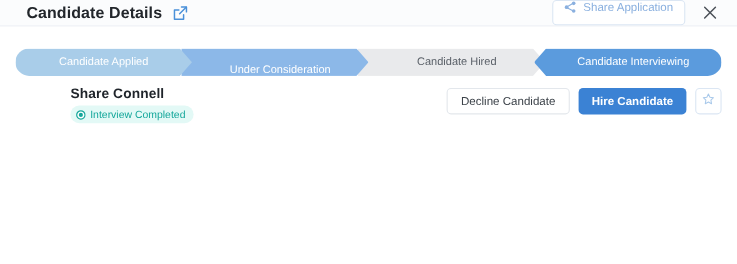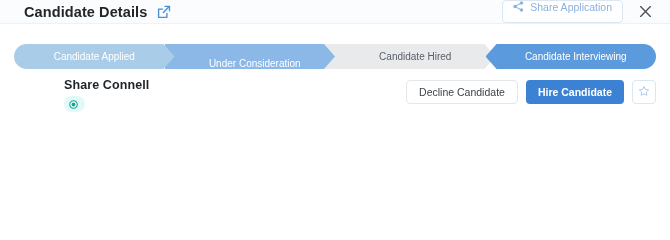--- a/index.html
+++ b/index.html
@@ -265,20 +265,21 @@
 
     <div class="cand-block">
       <div class="cand-name">Share Connell</div>
       <div class="status-badge">
         <span class="radio-ic">
           <svg width="9" height="9" viewBox="0 0 10 10" fill="none" aria-hidden="true">
             <circle cx="5" cy="5" r="4.2" stroke="#15a79b" stroke-width="1.2" fill="#ffffff"></circle>
             <circle cx="5" cy="5" r="2.1" fill="#15a79b"></circle>
           </svg>
         </span>
+        <span>Interview Completed</span>
       </div>
     </div>
 
     <div class="row-spacer"></div>
 
     <div class="actions">
       <button class="btn-decline">Decline Candidate</button>
       <button class="btn-hire">Hire Candidate</button>
       <div class="btn-star">
         <span>

